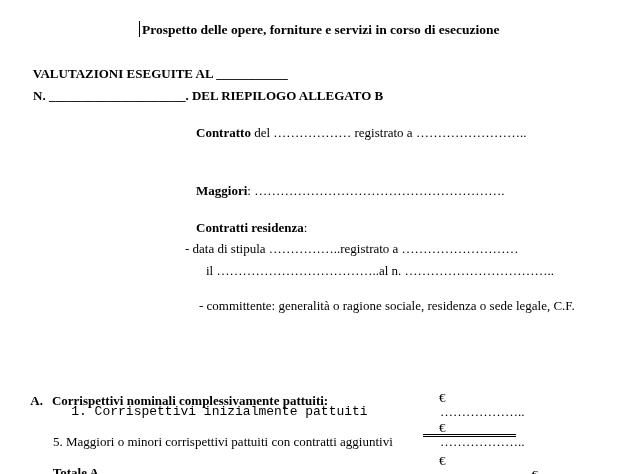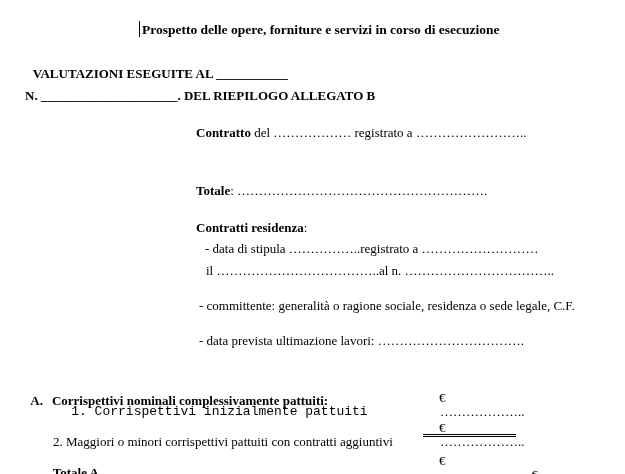--- a/index.html
+++ b/index.html
@@ -43,52 +43,49 @@
 <div class="page">
 
   <div class="line b" style="left:20px; top:51px;">
     <span>VALUTAZIONI ESEGUITE AL </span><span>___________</span>
   </div>
 
   <div class="line title-line b">
     <span class="caret"></span><span>Prospetto delle opere, forniture e servizi in corso di esecuzione</span>
   </div>
 
-  <div class="line b" style="left:12px; top:73px;">
+  <div class="line b" style="left:20px; top:73px;">
     <span>N. </span><span>_____________________</span><span>. DEL RIEPILOGO ALLEGATO B</span>
   </div>
 
   <div class="line" style="left:183px; top:110px;">
     <span class="b">Contratto</span><span> del ……………… registrato a ……………………..</span>
   </div>
 
 
   <div class="line" style="left:183px; top:168px;">
-    <span class="b">Totale</span><span>: ………………………………………………….</span>
+    <span class="b">Maggiori</span><span>: ………………………………………………….</span>
   </div>
 
   <div class="line" style="left:183px; top:205px;">
     <span class="b">Contratti residenza</span><span>:</span>
   </div>
 
-  <div class="line" style="left:192px; top:226px;">
+  <div class="line" style="left:172px; top:226px;">
     <span>- data di stipula ……………..registrato a ………………………</span>
   </div>
 
   <div class="line" style="left:193px; top:248px;">
     <span>il ………………………………..al n. ……………………………..</span>
   </div>
 
   <div class="line" style="left:186px; top:283px;text-align:center;">
     <span>- committente: generalità o ragione sociale, residenza o sede legale, C.F.</span>
   </div>
 
-  <div class="line" style="left:186px; top:318px;">
-    <span>- data prevista ultimazione lavori: …………………………….</span>
-  </div>
 
   <div class="line b" style="left:18px; top:378px;">
     <span>A.</span><span class="sec-gap">Corrispettivi nominali complessivamente pattuiti:</span>
   </div>
 
   <div class="line" style="left:426px; top:375px;">
     <span>€</span>
   </div>
 
   <div class="line" style="left:40px; top:389px;font-family:Liberation Mono, monospace;">
@@ -97,21 +94,21 @@
 
   <div class="line" style="left:427px; top:389px;">
     <span>………………..</span>
   </div>
 
   <div class="line" style="left:426px; top:405px;">
     <span>€</span>
   </div>
 
   <div class="line" style="left:40px; top:419px;">
-    <span>2. Maggiori o minori corrispettivi pattuiti con contratti aggiuntivi</span>
+    <span>5. Maggiori o minori corrispettivi pattuiti con contratti aggiuntivi</span>
   </div>
 
   <div class="line" style="left:427px; top:419px;">
     <span>………………..</span>
   </div>
 
   <div class="dbl-rule"></div>
 
   <div class="line" style="left:426px; top:438px;">
     <span>€</span>

